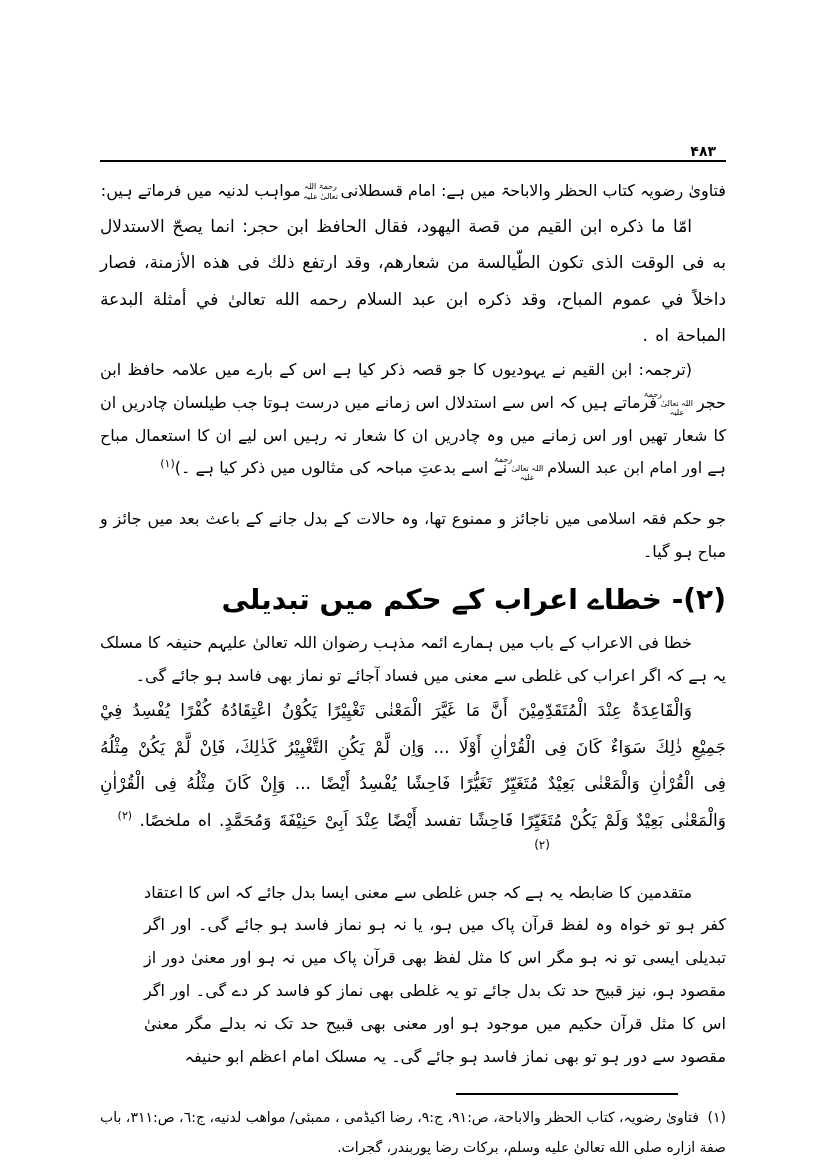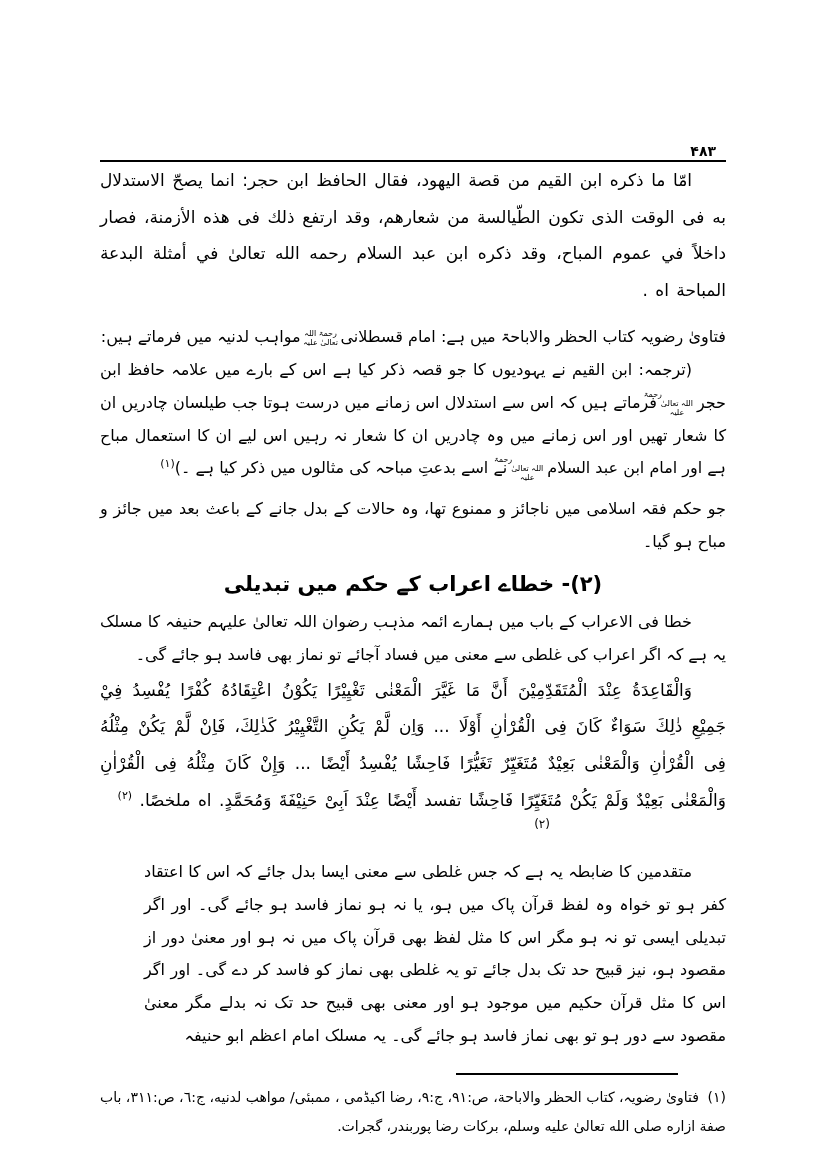--- a/index.html
+++ b/index.html
@@ -53,24 +53,23 @@
     line-height:1.15;
     text-align:center;
     vertical-align:middle;
     margin:0 1px;
   }
   .fn-ref{
     font-size:11px;
     vertical-align:super;
     line-height:0;
   }
-  .ruling-line{margin-top:8px;}
+  .ruling-line{margin-top:18px;}
   .section-heading{
-    text-align:center;
-    font-size:21px;
+    font-size:28px;
     font-weight:bold;
     margin:10px 0 6px 0;
     line-height:1.5;
   }
   .stray-marker{
     font-size:12px;
     line-height:1;
     margin:0 176px 0 0;
   }
   .final-para{margin-top:26px;margin-left:44px;}
@@ -92,23 +91,23 @@
 <body>
 
 <div class="page">
 
   <div class="header">
     <span class="page-number">۴۸۳</span>
   </div>
 
   <div class="body-text">
 
+    <p class="para intro-line"><span>فتاویٰ رضویہ کتاب الحظر والاباحۃ میں ہے: امام قسطلانی</span><span class="seal">رحمۃ اللہ تعالیٰ علیہ</span><span>مواہب لدنیہ میں فرماتے ہیں:</span></p>
+
     <p class="para arabic indent"><span>امّا ما ذكره ابن القيم من قصة اليهود، فقال الحافظ ابن حجر: انما يصحّ الاستدلال به فى الوقت الذى تكون الطّيالسة من شعارهم، وقد ارتفع ذلك فى هذه الأزمنة، فصار داخلاً في عموم المباح، وقد ذكره ابن عبد السلام رحمه الله تعالىٰ في أمثلة البدعة المباحة اه .</span></p>
-
-    <p class="para intro-line"><span>فتاویٰ رضویہ کتاب الحظر والاباحۃ میں ہے: امام قسطلانی</span><span class="seal">رحمۃ اللہ تعالیٰ علیہ</span><span>مواہب لدنیہ میں فرماتے ہیں:</span></p>
 
     <p class="para indent"><span>(ترجمہ: ابن القیم نے یہودیوں کا جو قصہ ذکر کیا ہے اس کے بارے میں علامہ حافظ ابن حجر</span><span class="seal">رحمۃ اللہ تعالیٰ علیہ</span><span>فرماتے ہیں کہ اس سے استدلال اس زمانے میں درست ہوتا جب طیلسان چادریں ان کا شعار تھیں اور اس زمانے میں وہ چادریں ان کا شعار نہ رہیں اس لیے ان کا استعمال مباح ہے اور امام ابن عبد السلام</span><span class="seal">رحمۃ اللہ تعالیٰ علیہ</span><span>نے اسے بدعتِ مباحہ کی مثالوں میں ذکر کیا ہے ۔)</span><span class="fn-ref">(۱)</span></p>
 
     <p class="para ruling-line">جو حکم فقہ اسلامی میں ناجائز و ممنوع تھا، وہ حالات کے بدل جانے کے باعث بعد میں جائز و مباح ہو گیا۔</p>
 
     <h2 class="section-heading">(۲)- خطاے اعراب کے حکم میں تبدیلی</h2>
 
     <p class="para indent">خطا فی الاعراب کے باب میں ہمارے ائمہ مذہب رضوان اللہ تعالیٰ علیہم حنیفہ کا مسلک یہ ہے کہ اگر اعراب کی غلطی سے معنی میں فساد آجائے تو نماز بھی فاسد ہو جائے گی۔</p>
 
     <p class="para arabic indent"><span>وَالْقَاعِدَةُ عِنْدَ الْمُتَقَدِّمِيْنَ أَنَّ مَا غَيَّرَ الْمَعْنٰى تَغْيِيْرًا يَكُوْنُ اعْتِقَادُهُ كُفْرًا يُفْسِدُ فِيْ جَمِيْعِ ذٰلِكَ سَوَاءٌ كَانَ فِى الْقُرْاٰنِ أَوْلَا ... وَاِن لَّمْ يَكُنِ التَّغْيِيْرُ كَذٰلِكَ، فَاِنْ لَّمْ يَكُنْ مِثْلُهُ فِى الْقُرْاٰنِ وَالْمَعْنٰى بَعِيْدٌ مُتَغَيِّرٌ تَغَيُّرًا فَاحِشًا يُفْسِدُ أَيْضًا ... وَإِنْ كَانَ مِثْلُهُ فِى الْقُرْاٰنِ وَالْمَعْنٰى بَعِيْدٌ وَلَمْ يَكُنْ مُتَغَيِّرًا فَاحِشًا تفسد أَيْضًا عِنْدَ اَبِىْ حَنِيْفَةَ وَمُحَمَّدٍ. اه ملخصًا.</span> <span class="fn-ref">(۲)</span></p>

